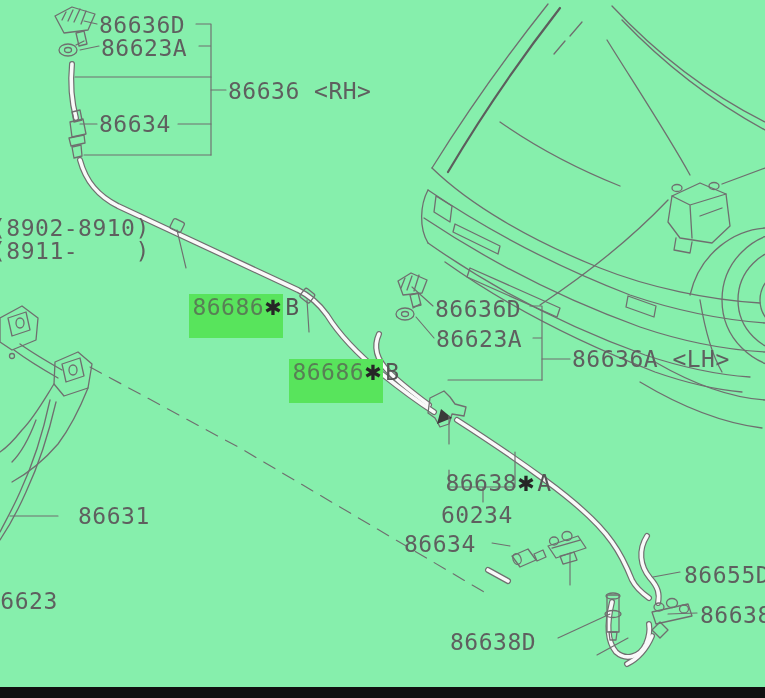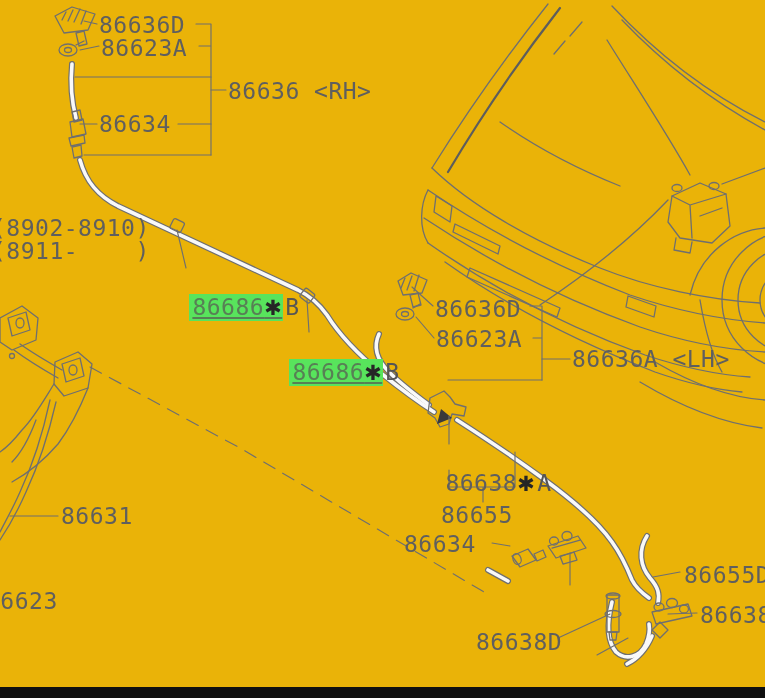--- a/index.html
+++ b/index.html
@@ -12,29 +12,29 @@
   .ln2{fill:none;stroke:#5d5d5d;stroke-width:2.2;stroke-linejoin:round;stroke-linecap:round;}
   .ld{fill:none;stroke:#6f6f6f;stroke-width:1.15;stroke-linecap:round;}
   .tube-o{fill:none;stroke:#6f6f6f;stroke-width:6;stroke-linecap:round;stroke-linejoin:round;}
   .tube-i{fill:none;stroke:#f9f9f9;stroke-width:3.6;stroke-linecap:round;stroke-linejoin:round;}
   .dash{stroke-dasharray:13 9;}
   .fillDark{fill:#3a3a3a;stroke:none;}
   .label{
     position:absolute;z-index:2;font-size:23px;line-height:26px;color:#5f5f5f;
     letter-spacing:.5px;white-space:pre;font-family:"DejaVu Sans Mono",monospace;
   }
-  .hl{background:#58e45c;color:#587f55;padding:0 1px 1px 3px;text-decoration:underline;}
+  .hl{background:#58e45c;color:#587f55;padding:0 1px 18px 3px;}
   .star{font-family:"DejaVu Sans",sans-serif;color:#262626;font-size:21px;}
   .suffix{margin-left:2px;color:#555;}
   #bottom-bar{position:absolute;left:0;bottom:0;width:765px;height:11px;z-index:3;}
 </style>
 </head>
 <body>
 
-<div id="screen" style="background: #eab308; text-align: center;">
+<div id="screen" style="background: #86efac; text-align: center;">
 
   <svg id="art" width="765" height="698" viewBox="0 0 765 698">
 
     <g>
       <path class="ln" d="M 548,4 C 505,58 465,115 432,168"></path>
       <path class="ln2" d="M 560,8 C 518,62 480,118 448,172"></path>
       <path class="ln" d="M 570,36 L 582,22 M 554,54 L 565,41"></path>
       <path class="ln" d="M 612,6 C 655,52 705,92 765,122"></path>
       <path class="ln" d="M 622,20 C 662,62 710,100 765,130"></path>
       <path class="ln" d="M 607,40 C 635,85 668,135 690,175"></path>
@@ -206,26 +206,26 @@
   </div>
 
   <div class="label" style="left:435px;top:296px">86636D</div>
   <div class="label" style="left:436px;top:326px">86623A</div>
   <div class="label" style="left:572px;top:346px">86636A &lt;LH&gt;</div>
 
   <div class="label" style="left:388px;top:444px">
     <span>86638</span><span class="star">✱</span><span class="suffix">A</span>
   </div>
 
-  <div class="label" style="left:441px;top:502px">86655</div>
+  <div class="label" style="left:441px;top:502px">60234</div>
   <div class="label" style="left:404px;top:531px">86634</div>
 
 
-  <div class="label" style="left:476px;top:629px">86638D</div>
-
-  <div class="label" style="left:61px;top:503px">86631</div>
+  <div class="label" style="left:450px;top:629px">86638D</div>
+
+  <div class="label" style="left:78px;top:503px">86631</div>
   <div class="label" style="left:-14px;top:588px">86623</div>
 
   <div class="label" style="left:684px;top:562px">86655D</div>
   <div class="label" style="left:700px;top:602px">86638</div>
 
   <div id="bottom-bar" style="background: rgb(16, 16, 16);"></div>
 </div>
 
 </body></html>

